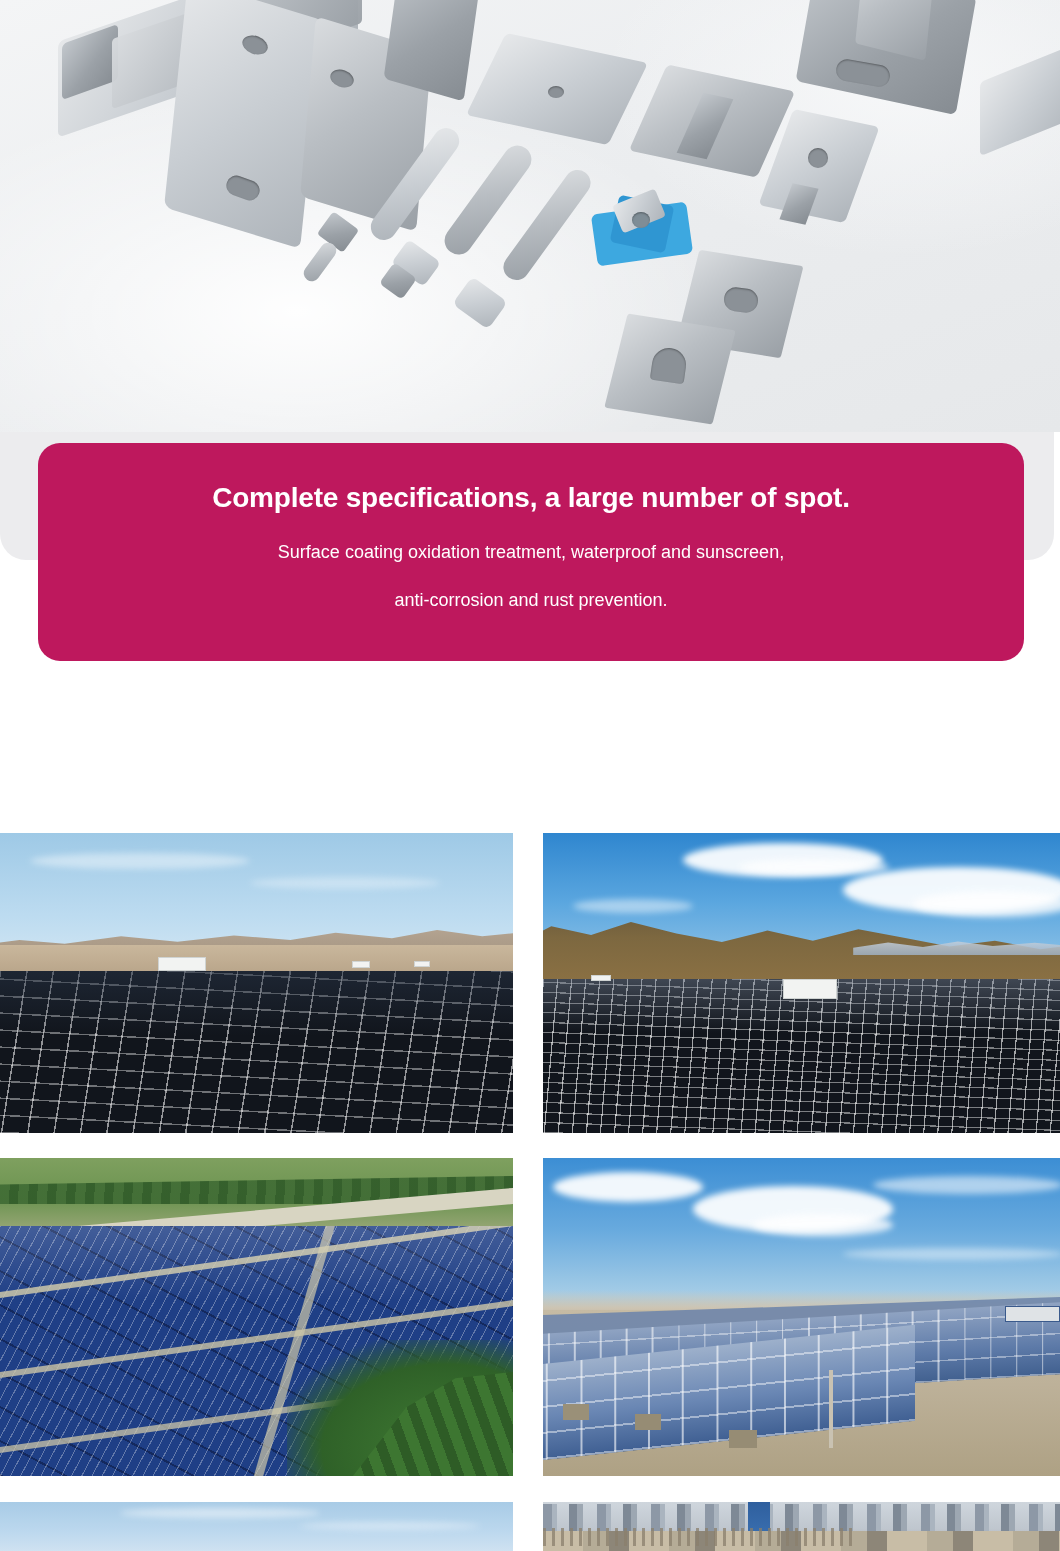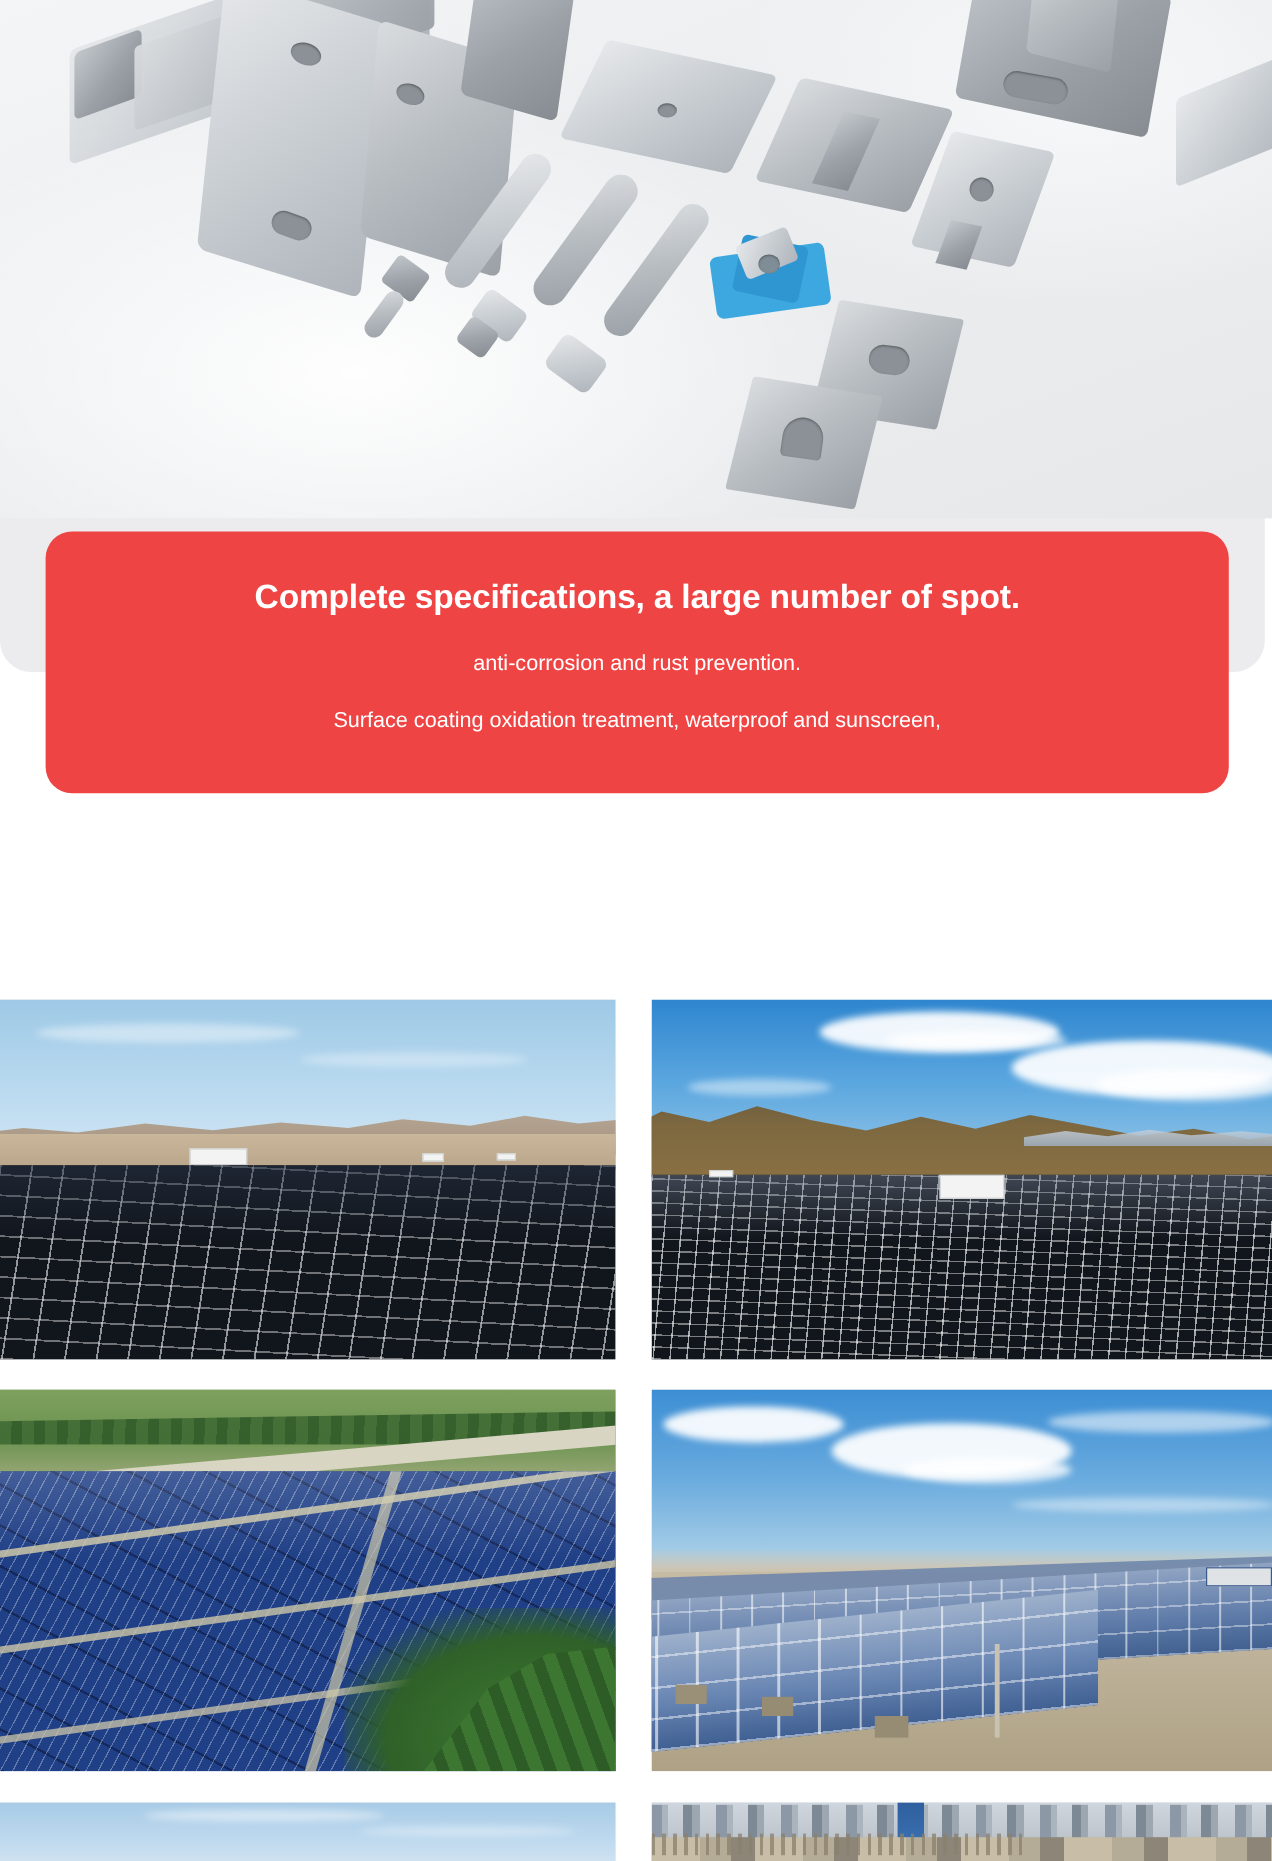--- a/index.html
+++ b/index.html
@@ -59,21 +59,21 @@
     box-shadow: inset 0 1px 2px rgba(0,0,0,0.35);
   }
 
   
   .green-card {
     position: absolute;
     left: 38px;
     top: 443px;
     width: 986px;
     height: 218px;
-    background: #ef4444;
+    background: #be185d;
     border-radius: 22px;
     box-sizing: border-box;
     padding: 38px 40px 0 40px;
     text-align: center;
     color: #ffffff;
   }
   .green-card .headline {
     font-size: 28px;
     font-weight: bold;
     line-height: 1.2;
@@ -249,22 +249,22 @@
     <div class="hole" style="left:724px; top:288px; width:34px; height:24px; border-radius:12px; transform:rotate(8deg);"></div>
 
     <div class="metal" style="left:616px; top:322px; width:108px; height:94px; transform:skew(-14deg,9deg); border-radius:3px;"></div>
     <div class="hole" style="left:652px; top:348px; width:34px; height:34px; border-radius:17px 17px 4px 4px; transform:rotate(8deg);"></div>
 
     <div class="metal light" style="left:980px; top:60px; width:110px; height:74px; transform:skewY(-22deg); border-radius:5px;"></div>
   </div>
 
   <div class="green-card">
     <div class="headline">Complete specifications, a large number of spot.</div>
+    <div class="subline">Surface coating oxidation treatment, waterproof and sunscreen,</div>
     <div class="subline">anti-corrosion and rust prevention.</div>
-    <div class="subline">Surface coating oxidation treatment, waterproof and sunscreen,</div>
   </div>
 
 </div>
 
 <div class="gallery">
 
   <div class="tile c0 r0">
     <div class="sky" style="height:148px; background:linear-gradient(to bottom,#9ec9e6 0%,#bcdbf0 55%,#d8e9f4 100%);"></div>
     <div class="cloud" style="left:30px; top:20px; width:220px; height:16px; opacity:.45;"></div>
     <div class="cloud" style="left:250px; top:44px; width:190px; height:12px; opacity:.35;"></div>

